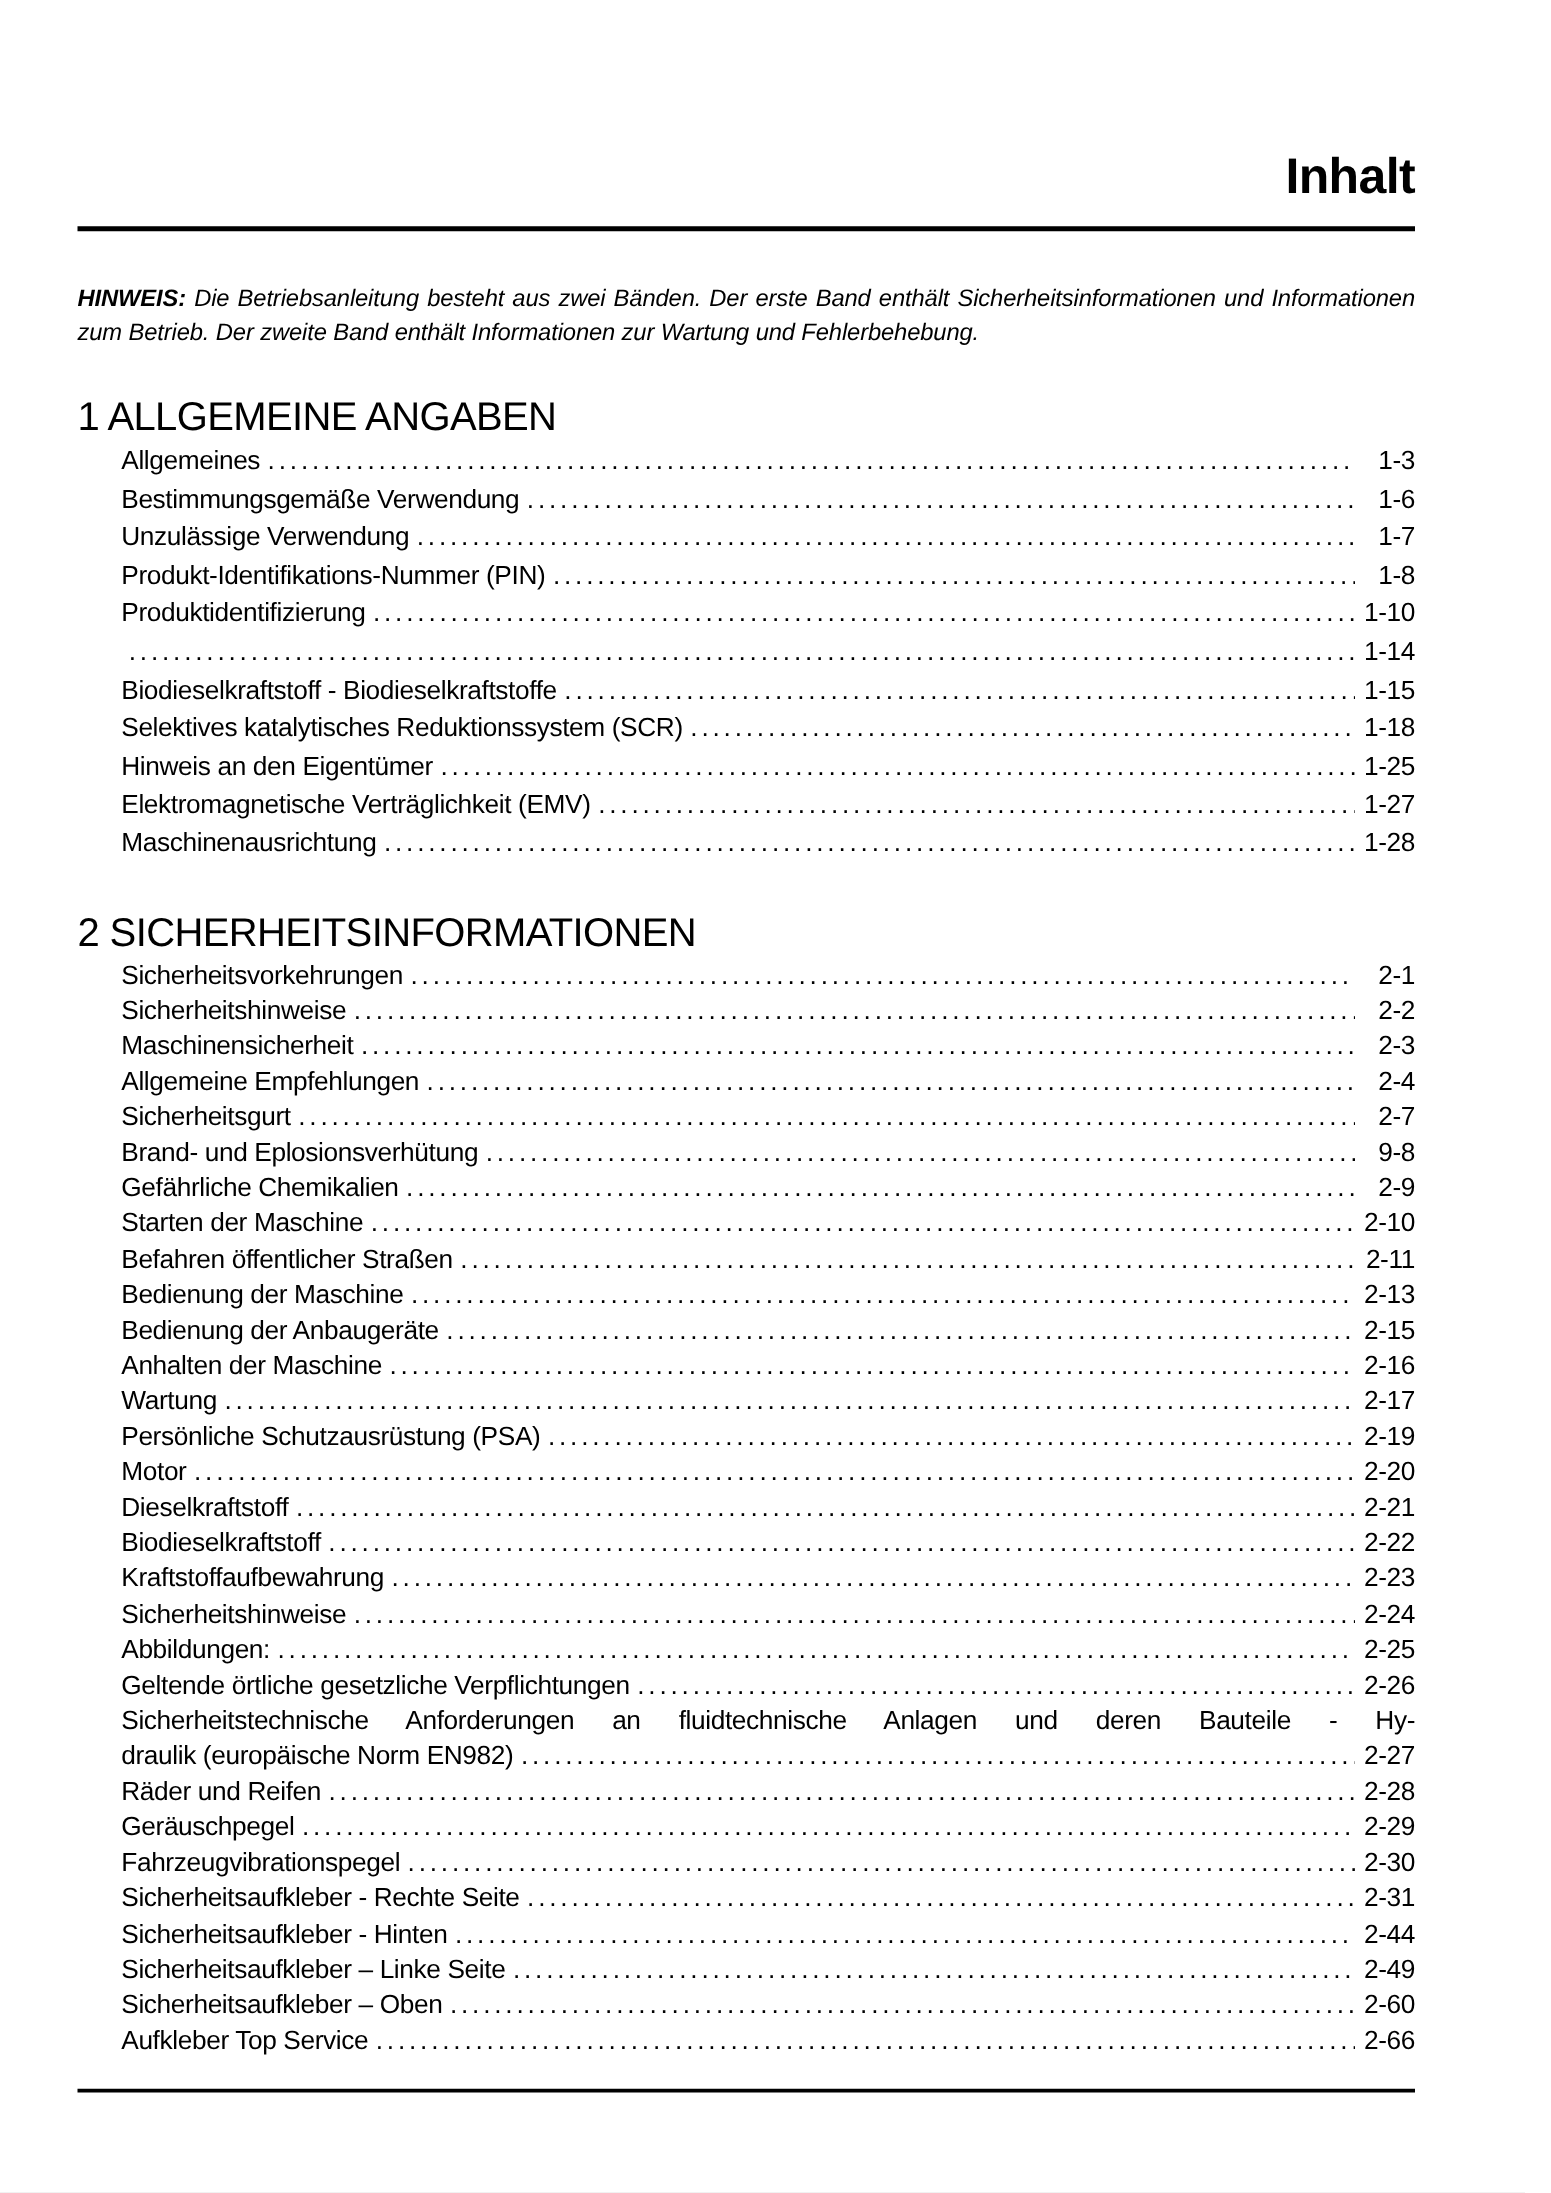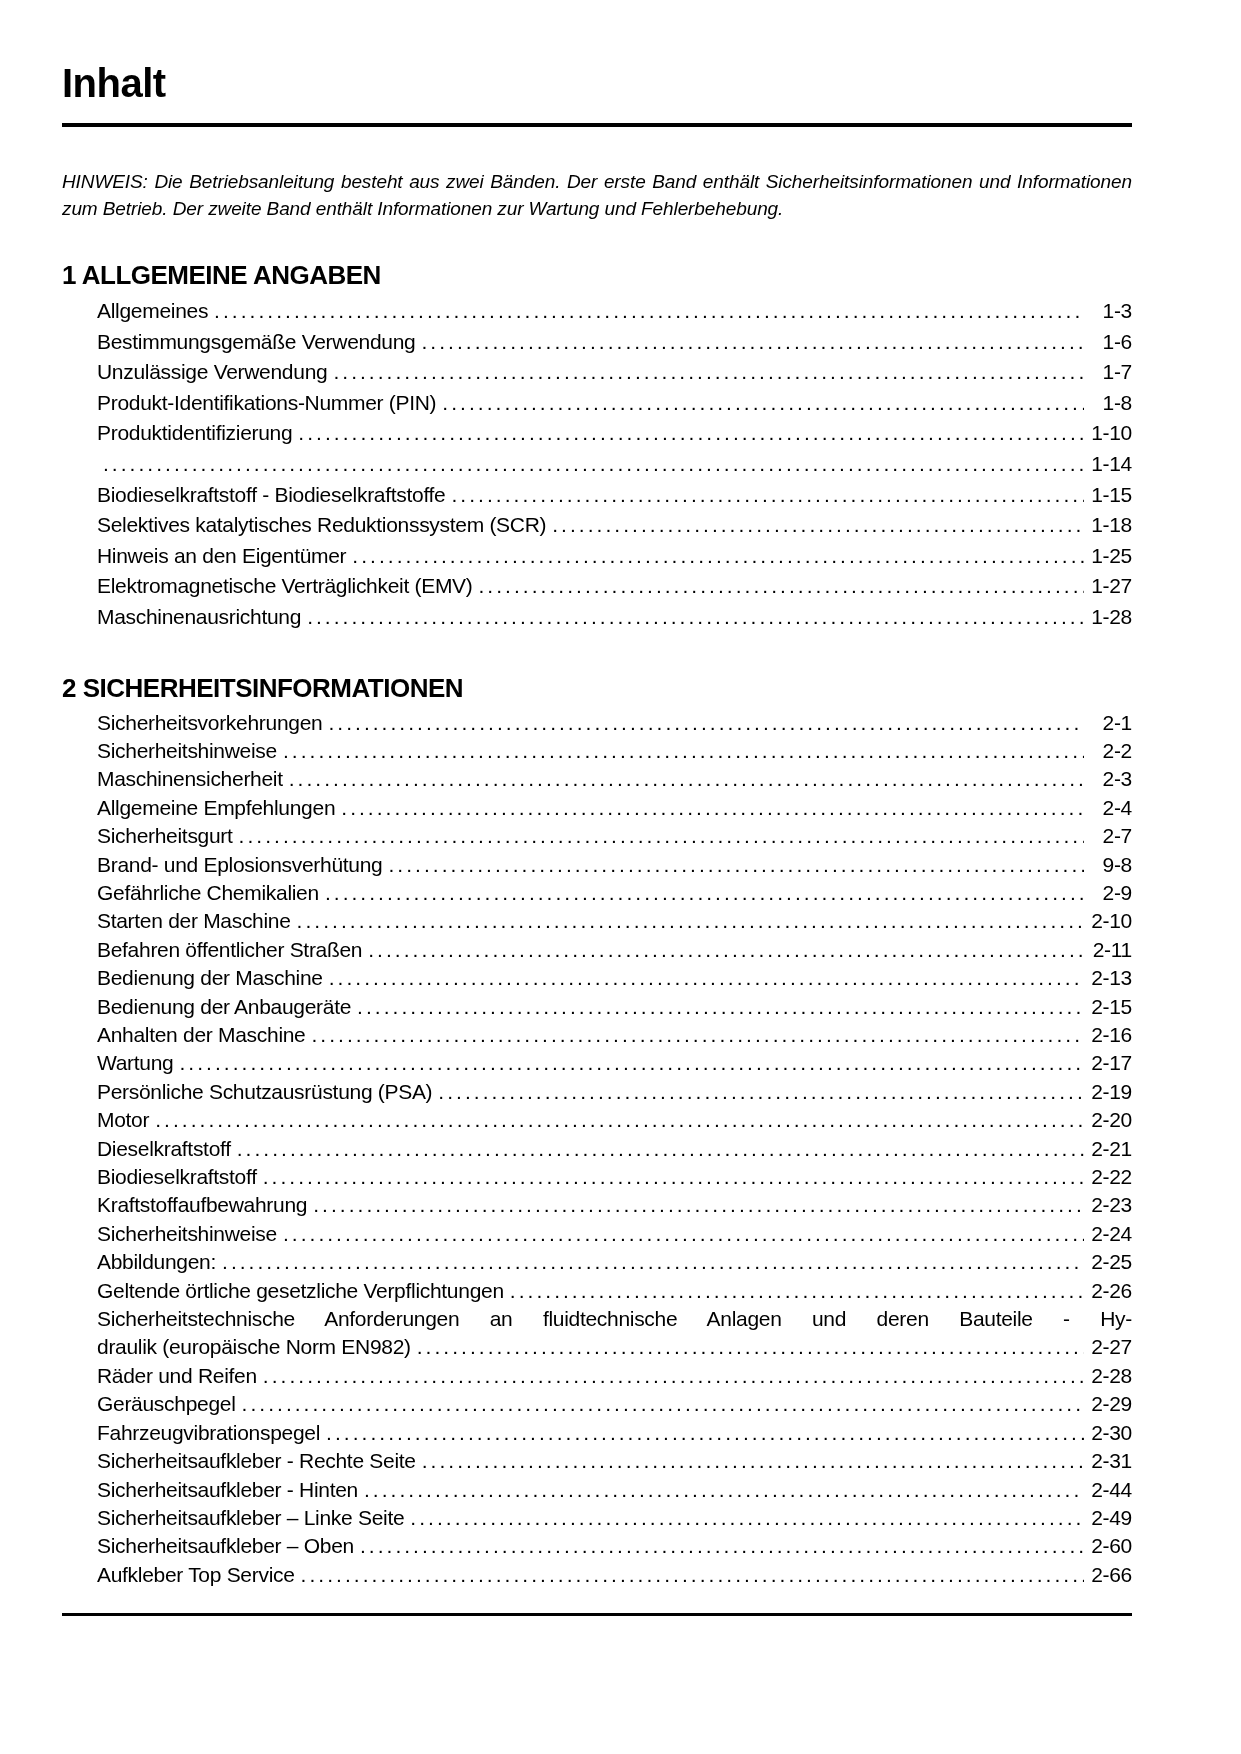--- a/index.html
+++ b/index.html
@@ -3,32 +3,32 @@
 <meta charset="utf-8">
 <style>
   html,body{margin:0;padding:0;background:#e8e8e8;}
   .page{
     width:1241px;height:1754px;background:#ffffff;color:#000;
     font-family:"Liberation Sans",sans-serif;
     box-sizing:border-box;padding:0 109px 0 62px;
     overflow:hidden;position:relative;margin:0 auto;
   }
   .title{
-    margin-top:60px;font-size:40px;line-height:46px;font-weight:bold;
-    text-align:left;letter-spacing:-0.5px;
+    margin-top:118px;font-size:40px;line-height:46px;font-weight:bold;
+    text-align:right;letter-spacing:-0.5px;
   }
   .rule-top{border-top:4px solid #000;margin-top:17px;height:0;}
   .note{
     margin:42px 0 0 0;font-style:italic;font-size:19px;line-height:26.5px;
     text-align:justify;letter-spacing:-0.1px;
   }
-  .note b{font-weight:normal;}
+  .note b{font-weight:bold;}
   .section.s1{margin-top:34px;}
   .section.s2{margin-top:36px;}
-  .section-heading{font-size:26px;line-height:38px;letter-spacing:-0.5px;font-weight:bold;}
+  .section-heading{font-size:32px;line-height:38px;letter-spacing:-0.5px;}
   .toc{margin-top:2px;padding-left:35px;}
   .trow{display:flex;align-items:baseline;font-size:21px;letter-spacing:-0.3px;}
   .s1 .trow{line-height:30.6px;}
   .s2 .trow{line-height:28.4px;}
   .lbl{white-space:nowrap;}
   .leader{
     flex:1;overflow:hidden;white-space:nowrap;
     letter-spacing:-1.4px;margin:0 4px 0 6px;
   }
   .pg{text-align:right;min-width:44px;white-space:nowrap;}

